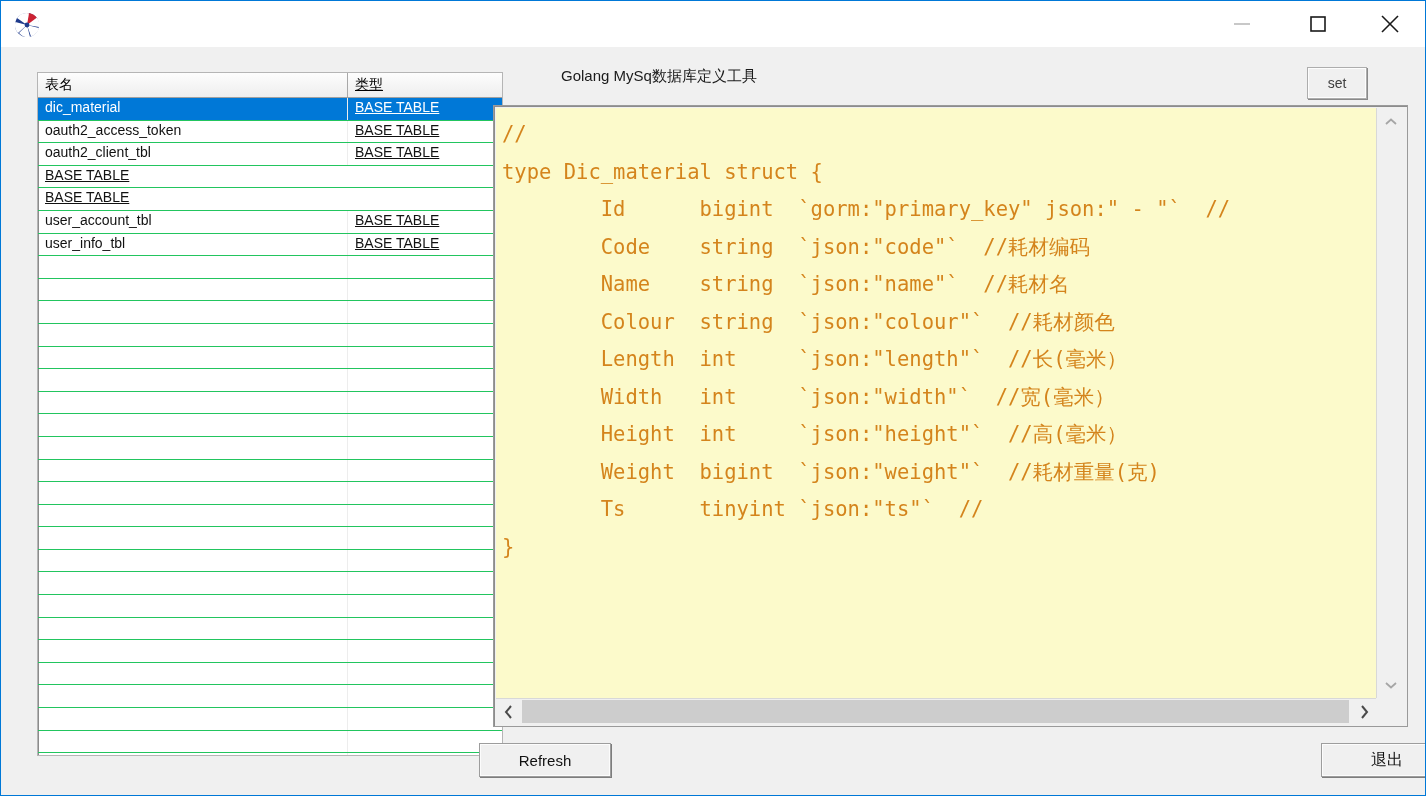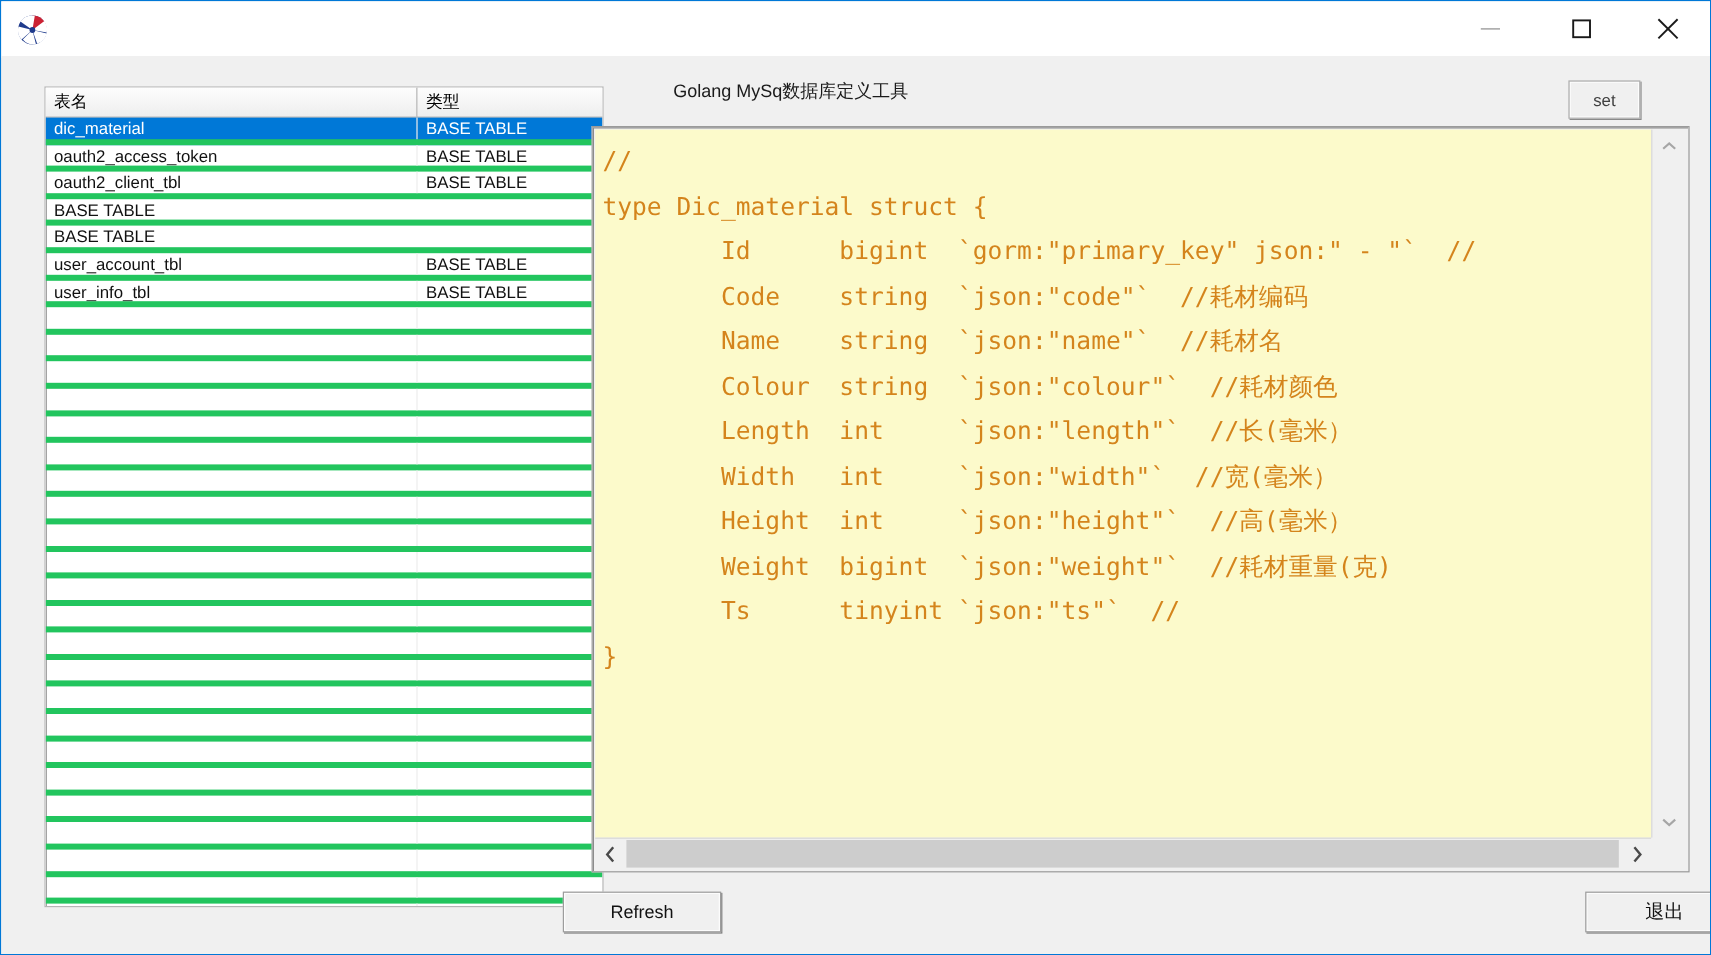--- a/index.html
+++ b/index.html
@@ -110,28 +110,28 @@
     font-size: 14px;
     color: #000;
     padding: 3px 0 0 7px;
     box-sizing: border-box;
     background: linear-gradient(#fdfdfd, #eeeeee);
     border-right: 1px solid #a8a8a8;
     height: 24px;
     white-space: nowrap;
   }
   .col-name { width: 310px; }
-  .col-type { width: 154px; border-right: none; }
+  .col-type { width: 154px; border-right: none; text-decoration: underline; }
 
   #table-rows { position: relative; }
   .trow {
     display: flex;
     height: 22.6px;
     box-sizing: border-box;
-    border-bottom: 5px solid #22c55e;
+    border-bottom: 1px solid #22c55e;
   }
   .tcell {
     font-size: 14px;
     color: #111;
     padding: 1px 0 0 7px;
     box-sizing: border-box;
     white-space: nowrap;
     overflow: hidden;
   }
   .tcell.col-name { border-right: 1px solid #ededed; }
@@ -219,21 +219,21 @@
   #hscroll-corner {
     position: absolute;
     right: 2px; bottom: 2px;
     width: 29px; height: 26px;
     background: #f0f0f0;
   }
 
   
   #refresh-button {
     position: absolute;
-    left: 468px; top: 742px;
+    left: 478px; top: 742px;
     width: 130px; height: 32px;
     background: #f0f0f0;
     border: 1px solid #9d9d9d;
     box-shadow: 1px 1px 0 0 #7d7d7d, inset 0 0 0 1px #fcfcfc;
     font-size: 15px;
     color: #111;
     display: flex; align-items: center; justify-content: center;
     cursor: default;
   }
   #exit-button {

